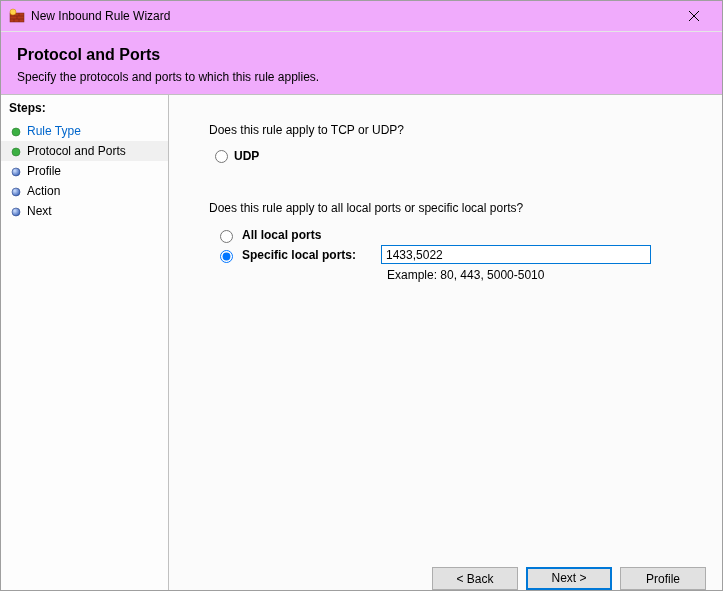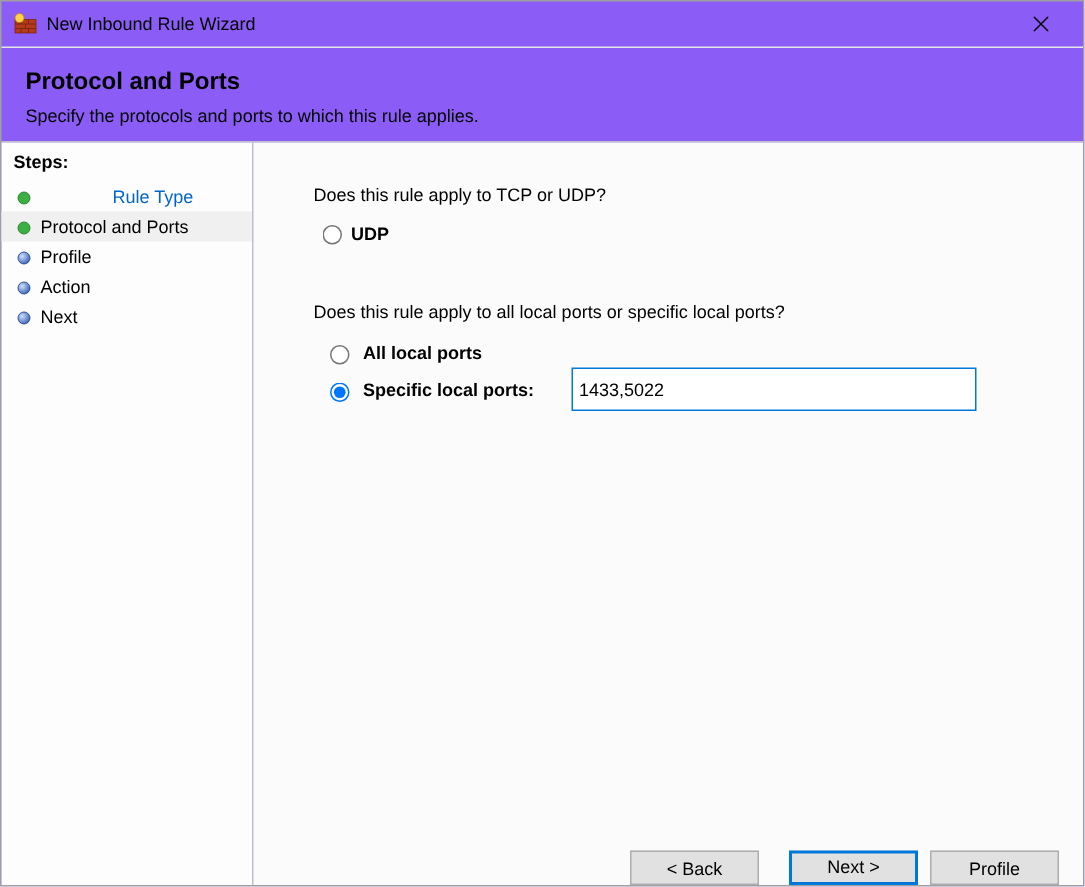--- a/index.html
+++ b/index.html
@@ -10,21 +10,21 @@
     color: #000;
     background: #fff;
   }
   .window {
     width: 723px;
     height: 591px;
     border: 1px solid #9f9f9f;
     box-sizing: border-box;
     display: flex;
     flex-direction: column;
-    background: #8b5cf6;
+    background: #f0abfc;
   }
   .titlebar {
     height: 30px;
     display: flex;
     align-items: center;
     padding: 0 8px;
     border-bottom: 1px solid #e5e5e5;
   }
   .titlebar .icon {
     width: 16px;
@@ -79,21 +79,21 @@
     align-items: center;
     padding: 3px 8px 3px 10px;
     font-size: 12px;
     gap: 6px;
   }
   .sidebar .step .dot {
     width: 10px;
     height: 10px;
     flex-shrink: 0;
   }
-  .sidebar .step.completed a { color: #0066cc; text-decoration: none; margin-left: 48px; }
+  .sidebar .step.completed a { color: #0066cc; text-decoration: none; }
   .sidebar .step.current {
     background: #f0f0f0;
   }
   .sidebar .step.current span.label { color: #000; }
   .sidebar .step.upcoming span.label { color: #000; }
 
   .main {
     flex: 1;
     display: flex;
     flex-direction: column;
@@ -126,21 +126,21 @@
   }
   .ports-row .col-label {
     width: 160px;
     display: flex;
     align-items: center;
     gap: 6px;
   }
   .ports-row .col-label label { font-weight: bold; }
   .ports-row input[type=text] {
     width: 270px;
-    height: 29px;
+    height: 19px;
     border: 1px solid #0078d7;
     padding: 1px 4px;
     font-family: inherit;
     font-size: 12px;
     box-sizing: border-box;
   }
   .example {
     margin-left: 172px;
     margin-top: 4px;
     font-size: 12px;
@@ -159,21 +159,20 @@
     font-size: 12px;
     background: #e1e1e1;
     border: 1px solid #adadad;
     cursor: default;
   }
   .footer button.primary {
     border: 2px solid #0078d7;
     background: #e1e1e1;
     height: 23px;
     line-height: 17px;
-    margin-left: 12px;
   }
 </style>
 </head>
 <body>
 
 <div class="window">
 
   <div class="titlebar">
     <span class="icon">
       <svg viewBox="0 0 16 16">
@@ -292,20 +291,21 @@
               <label>All local ports</label>
             </div>
           </div>
           <div class="ports-row">
             <div class="col-label">
               <input type="radio" name="ports" checked="" style="">
               <label>Specific local ports:</label>
             </div>
             <input type="text" value="1433,5022" style="">
           </div>
+          <div class="example">Example: 80, 443, 5000-5010</div>
         </div>
 
       </div>
 
       <div class="footer">
         <button>&lt; Back</button>
         <button class="primary">Next &gt;</button>
         <button>Profile</button>
       </div>
     </div>

